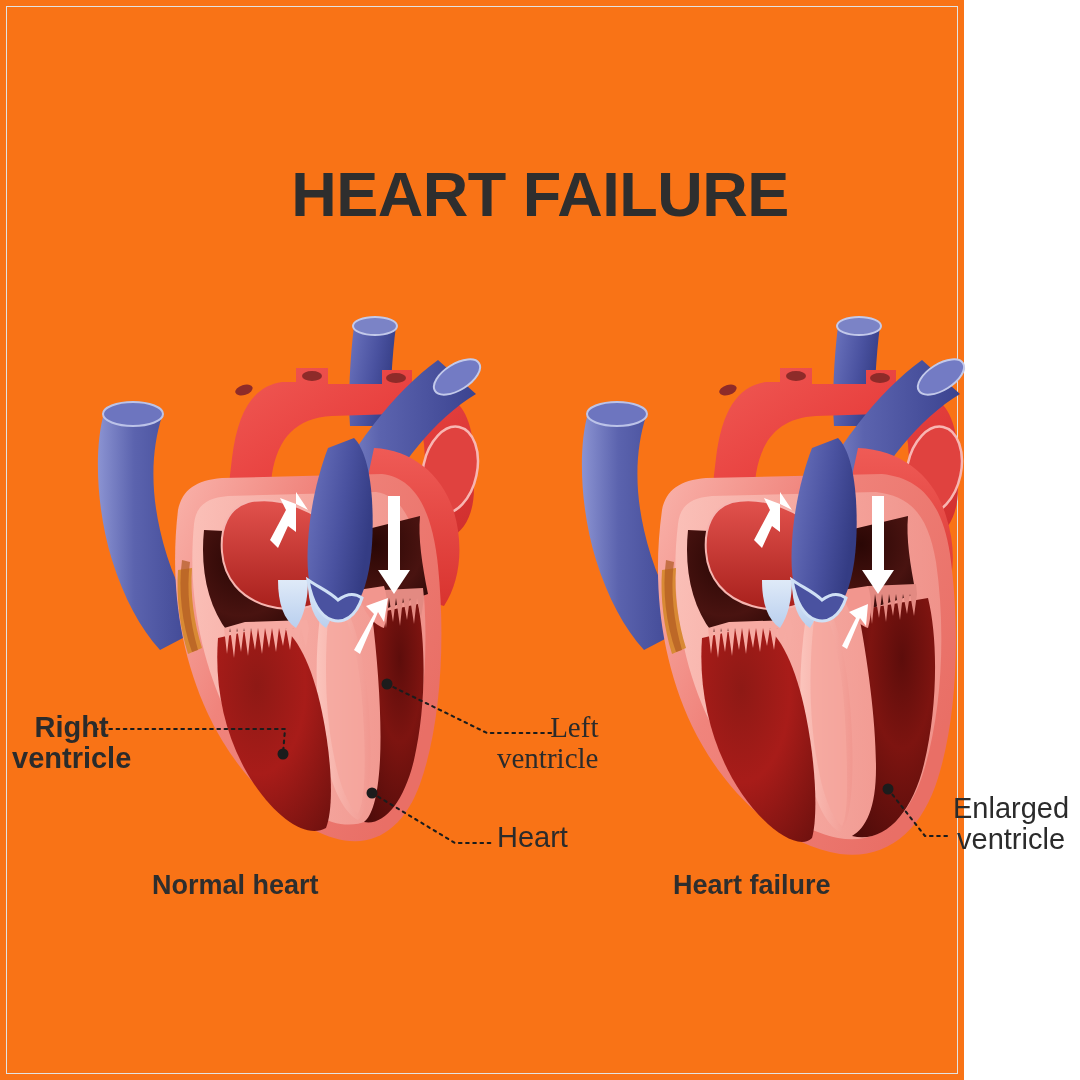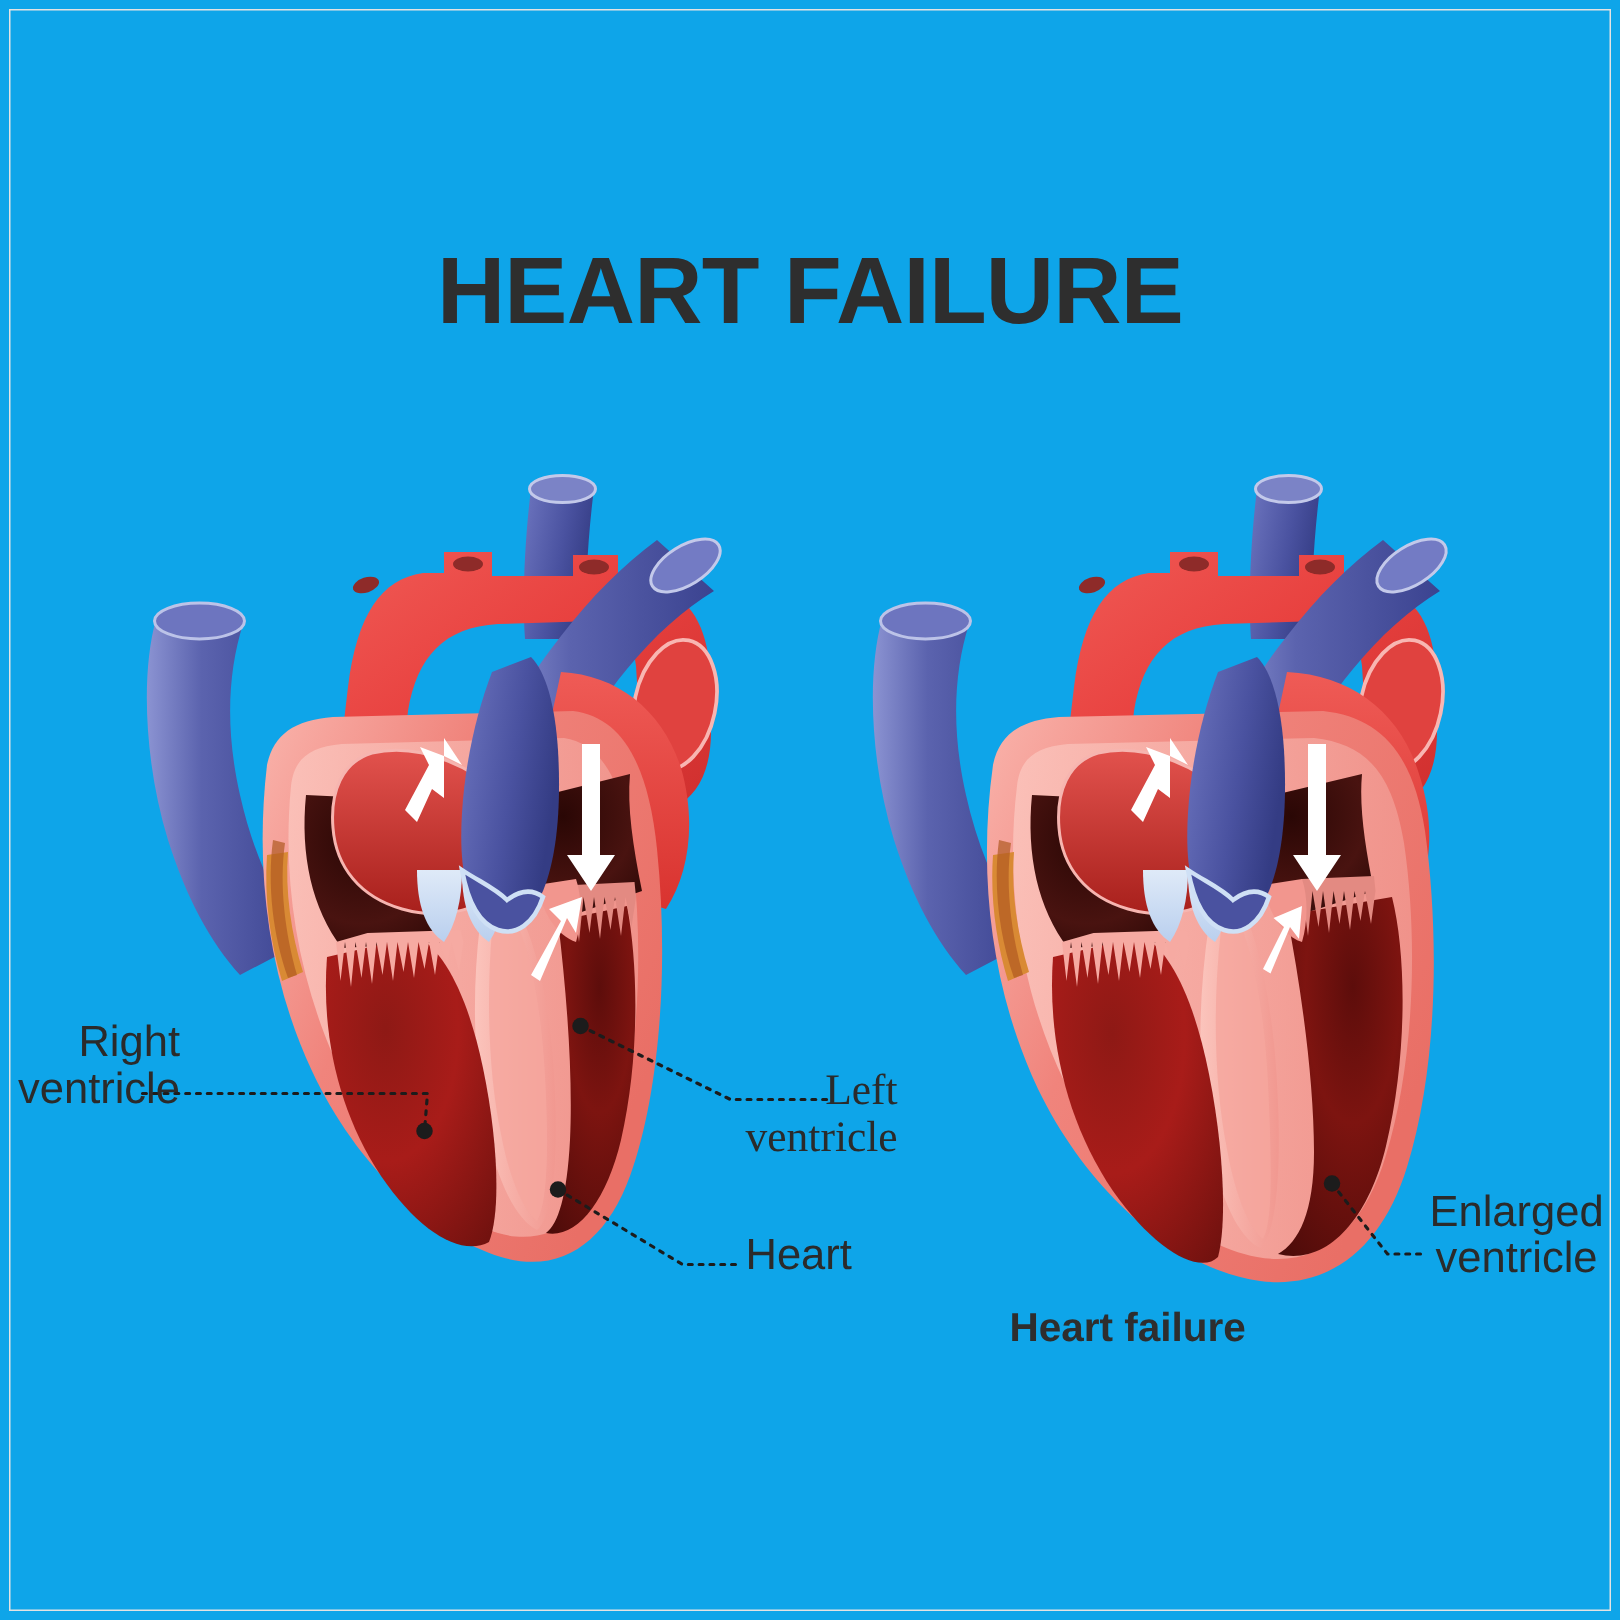--- a/index.html
+++ b/index.html
@@ -4,22 +4,22 @@
 <style>
   html,body{margin:0;padding:0;}
   body{
     width:1080px;height:1080px;
     background:#ffffff;
     font-family:"Liberation Sans", sans-serif;
     overflow:hidden;
   }
   #stage{
     position:relative;
-    width:1080px;height:1080px;
-    background:#0ea5e9;
+    width:964px;height:1080px;
+    background:#f97316;
     box-sizing:border-box;
   }
   
   #frame{
     position:absolute;
     left:6px;top:6px;right:6px;bottom:6px;
     border:1px solid #e3e3e3;
     pointer-events:none;
   }
   #title{
@@ -44,21 +44,21 @@
   #caption-normal{ left:152px; top:870px; }
   #caption-failure{ left:673px; top:870px; }
 
   .callout{
     position:absolute;
     font-size:29px;
     color:#2b2b2b;
     line-height:1.06;
     white-space:pre-line;
   }
-  #label-right-ventricle{ left:12px; top:680px; text-align:right; }
+  #label-right-ventricle{ left:12px; top:712px; text-align:center;font-weight:bold; }
   #label-left-ventricle { left:497px; top:712px; text-align:right;font-family:Liberation Serif, serif; }
   #label-septum         { left:497px; top:822px; text-align:left; }
   #label-enlarged-ventricle{ left:953px; top:793px; text-align:center; }
 
   svg.heart{ position:absolute; display:block; }
   #heart-normal  { left:82px;  top:298px; }
   #heart-failure { left:566px; top:298px; }
   #leaders{ position:absolute; left:0; top:0; pointer-events:none; }
 </style>
 </head>
@@ -355,16 +355,17 @@
 ventricle</div>
 
   <div class="callout" id="label-left-ventricle">Left
 ventricle</div>
 
   <div class="callout" id="label-septum">Heart</div>
 
   <div class="callout" id="label-enlarged-ventricle">Enlarged
 ventricle</div>
 
+  <div class="caption" id="caption-normal">Normal heart</div>
 
   <div class="caption" id="caption-failure">Heart failure</div>
 
 </div>
 
 </body></html>

